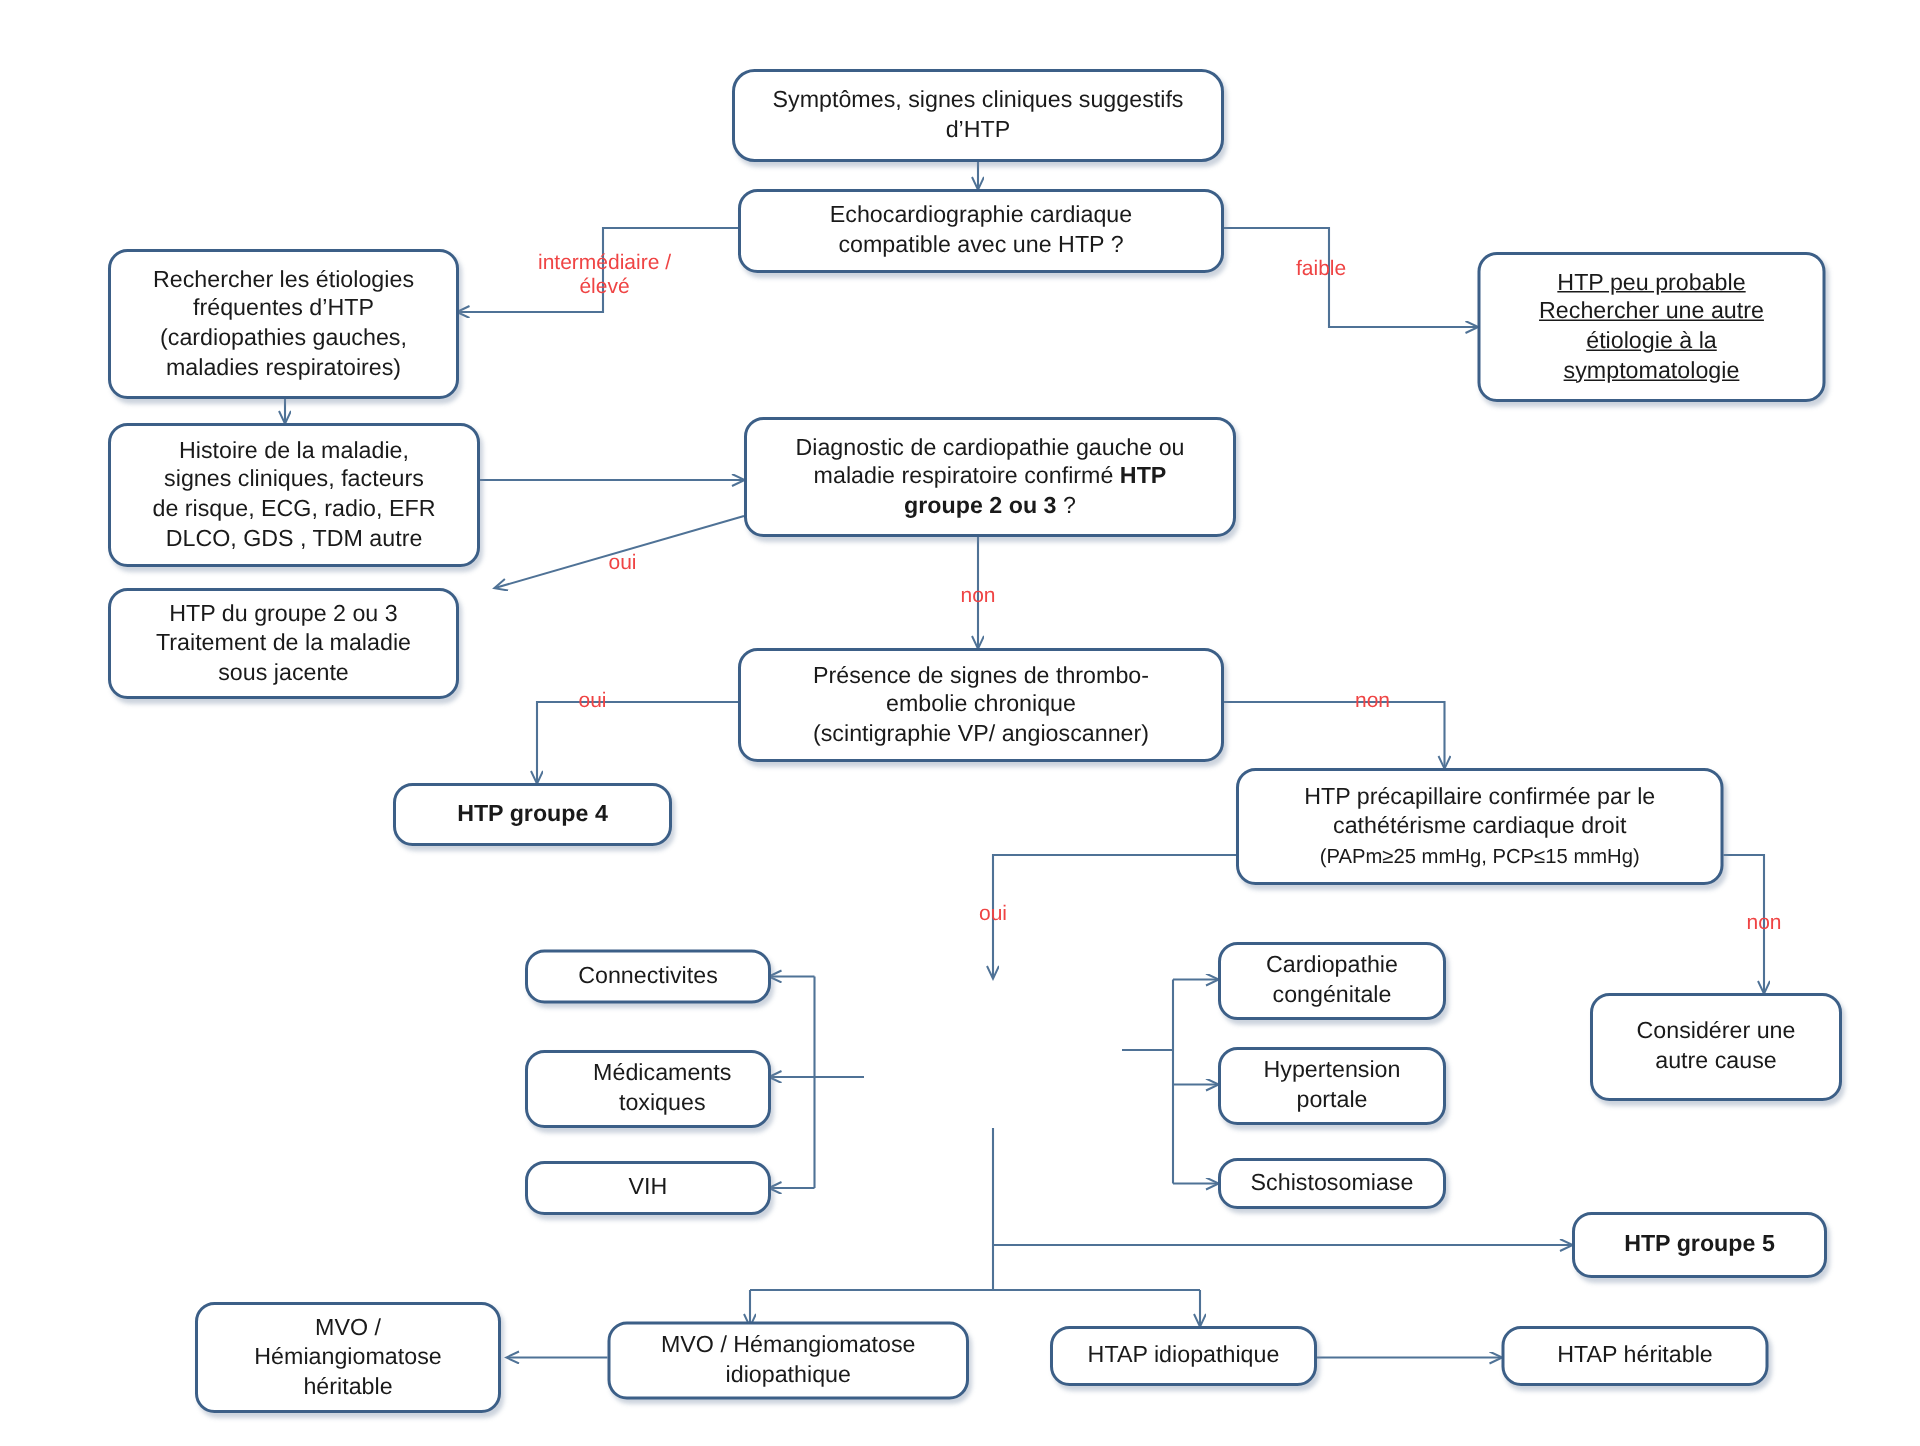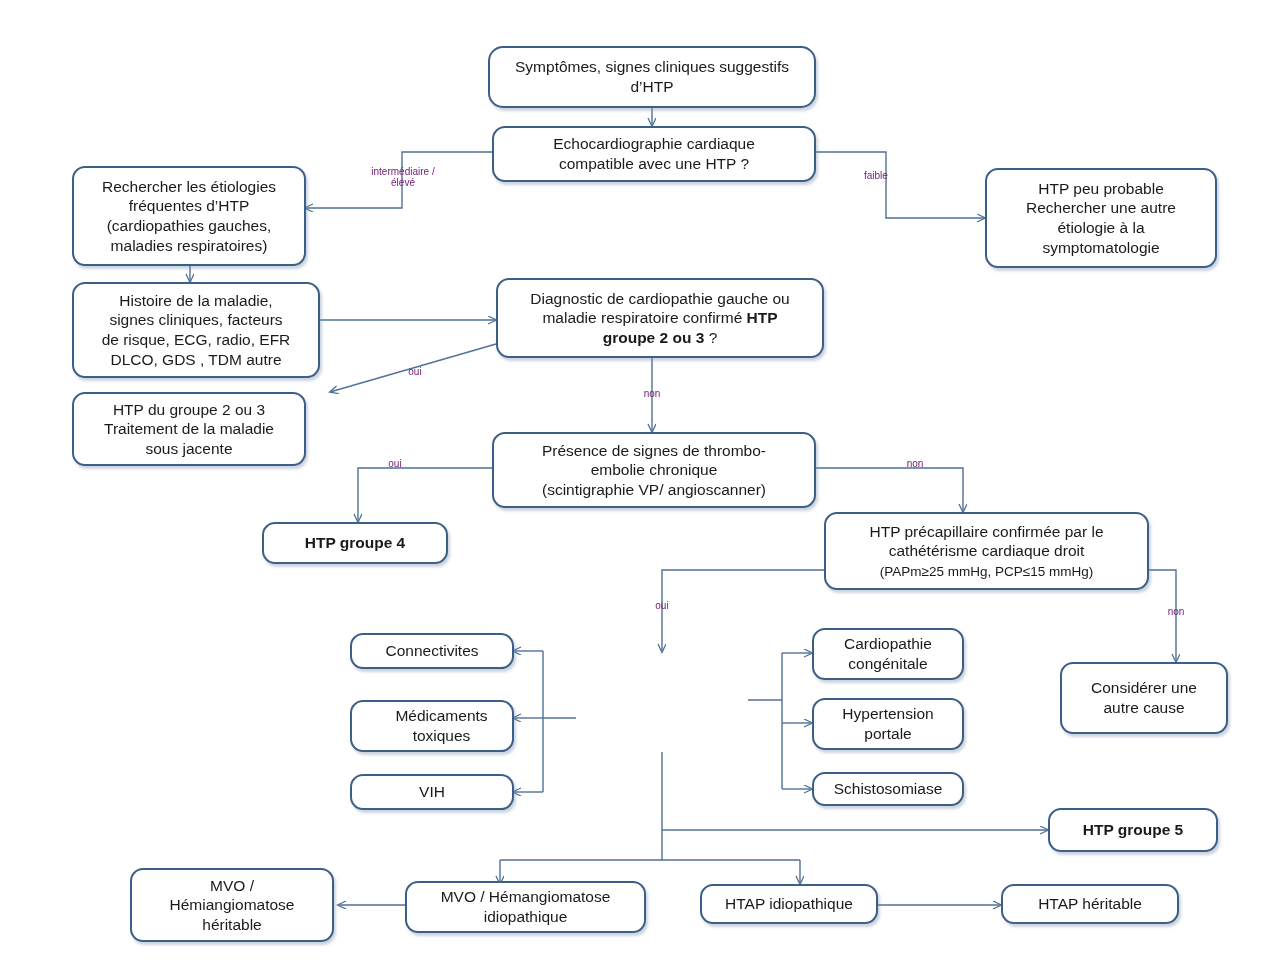--- a/index.html
+++ b/index.html
@@ -36,22 +36,22 @@
     font-size:15.5px;
     padding:3px 7px;
     z-index:3;
   }
   .node .txt{display:block;width:100%;}
   .b{font-weight:bold;}
   .small{font-size:13.5px;}
   .u{text-decoration:underline;}
   .elabel{
     position:absolute;
-    font-size:10px;
-    color:#701a75;
+    font-size:14px;
+    color:#ef4444;
     text-align:center;
     white-space:nowrap;
     z-index:4;
     background:transparent;
   }
 </style>
 </head>
 <body>
 
 <div id="canvas">
@@ -122,21 +122,21 @@
     </span>
   </div>
 
   <div class="node" style="left:492px;top:126px;width:324px;height:56px;">
     <span class="txt">
       <span>Echocardiographie cardiaque</span><br>
       <span>compatible avec une HTP ?</span>
     </span>
   </div>
 
-  <div class="node" style="left:985px;top:168px;width:232px;height:100px;">
+  <div class="node" style="left:985px;top:168px;width:232px;height:100px;text-decoration:underline;">
     <span class="txt">
       <span>HTP peu probable</span><br>
       <span>Rechercher une autre</span><br>
       <span>étiologie à la</span><br>
       <span>symptomatologie</span>
     </span>
   </div>
 
   <div class="node" style="left:72px;top:166px;width:234px;height:100px;">
     <span class="txt">

